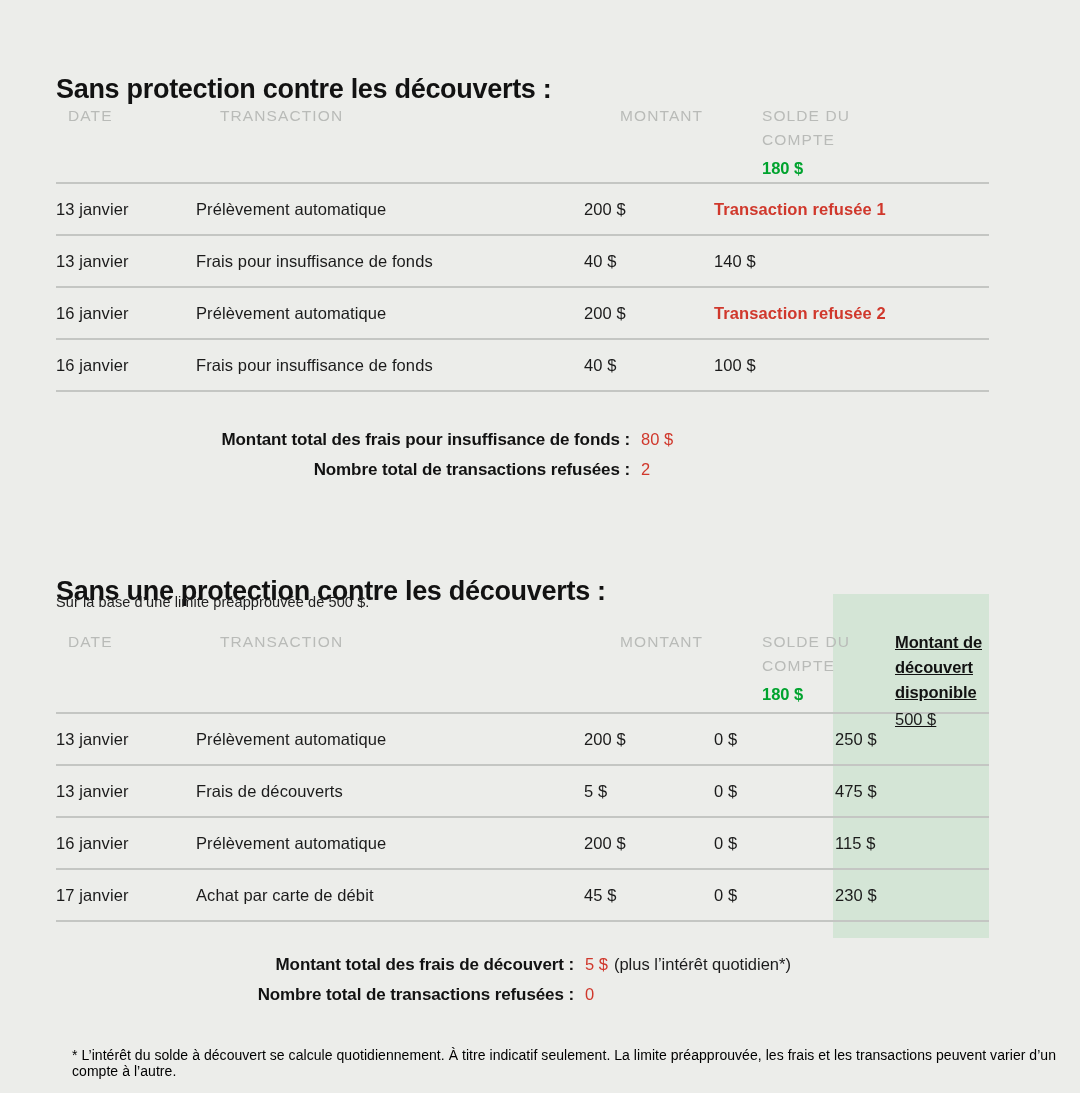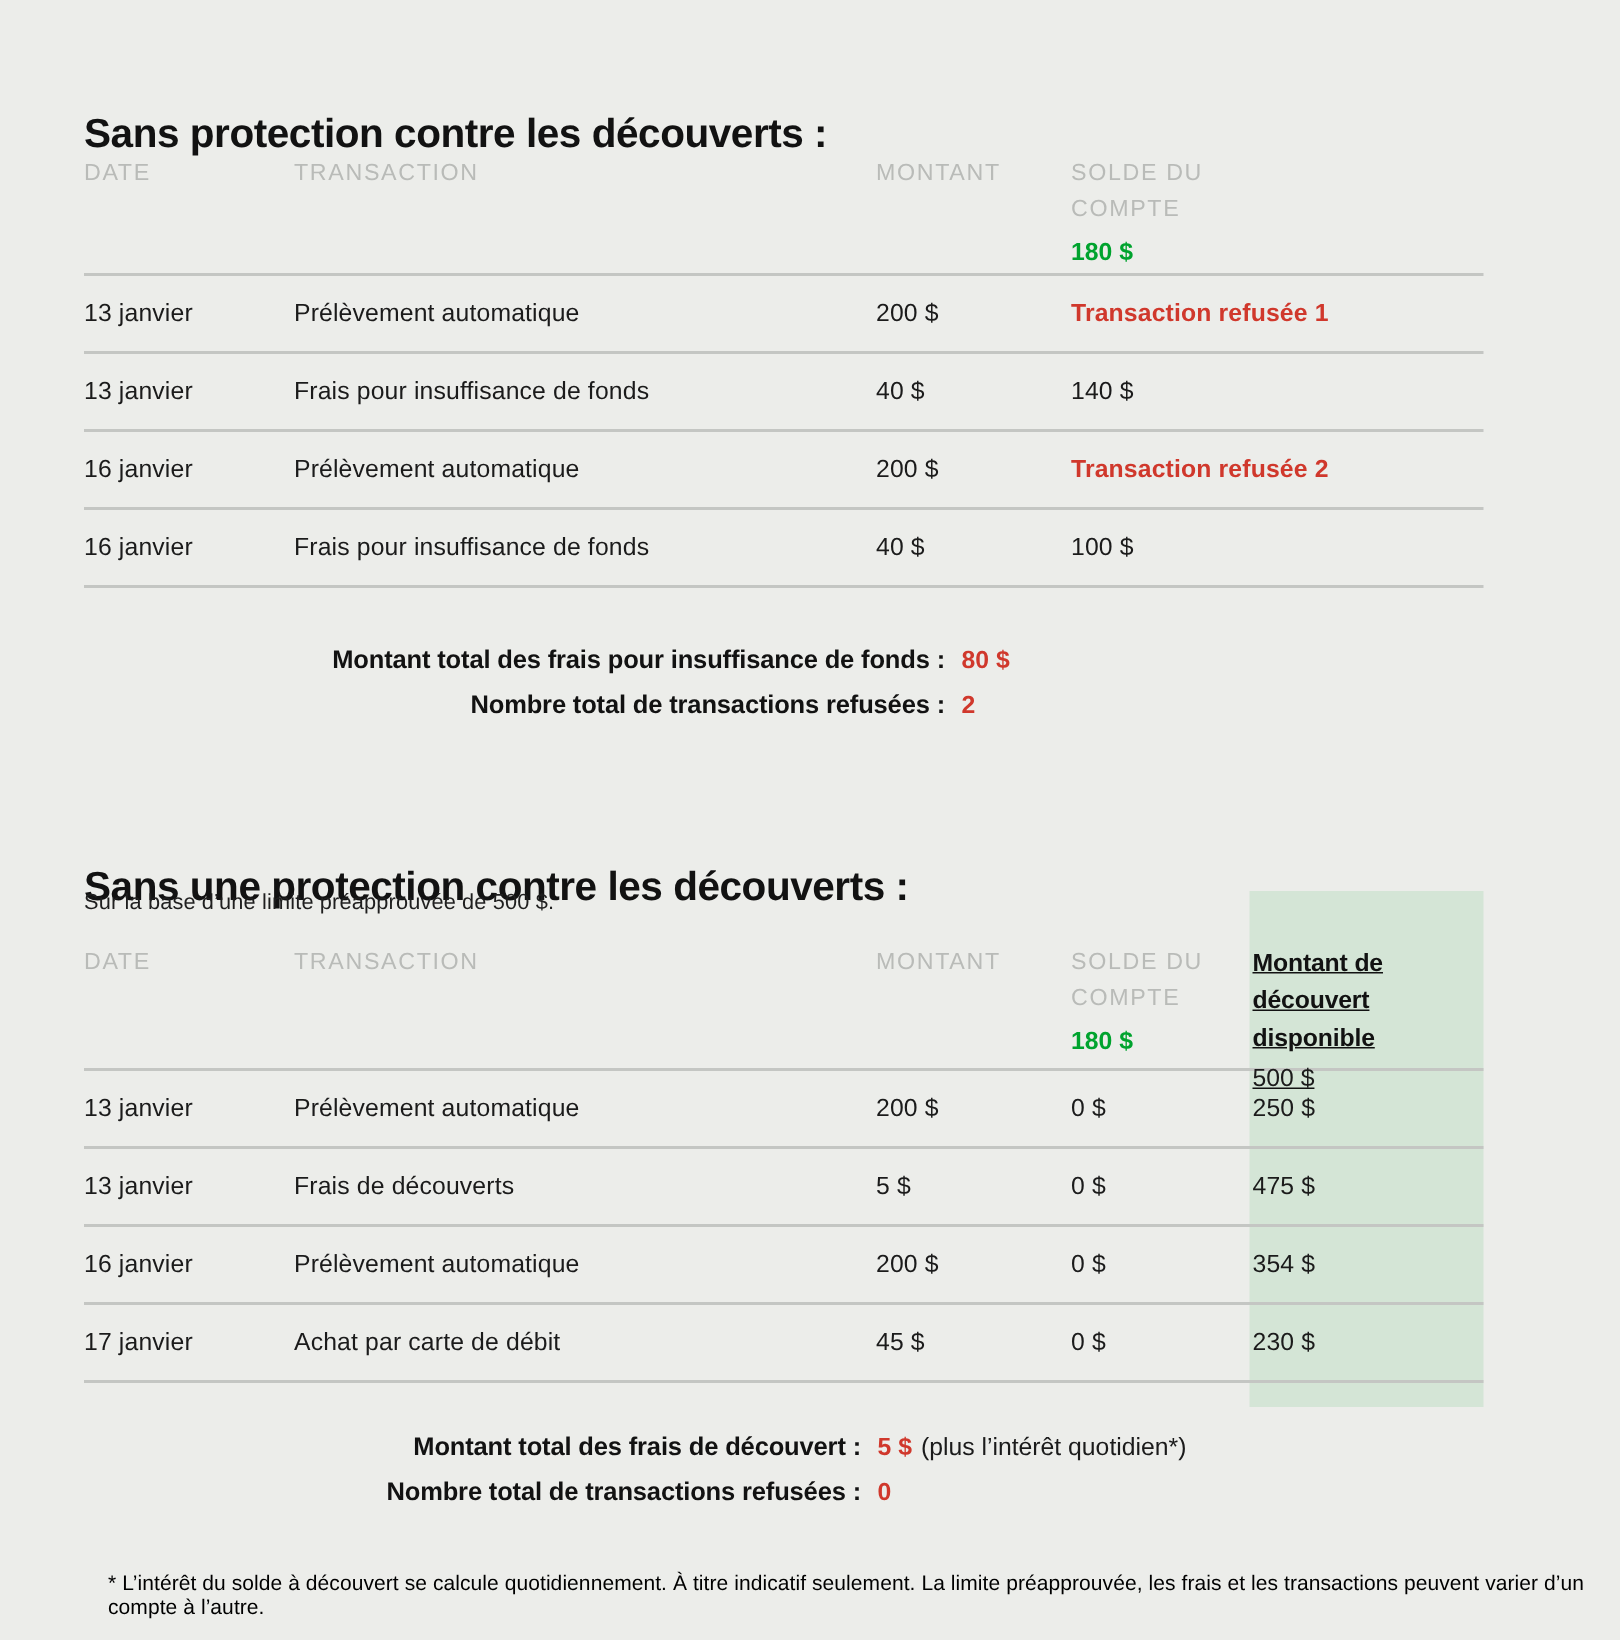--- a/index.html
+++ b/index.html
@@ -72,20 +72,21 @@
   .c-overdraft   { width: 154px; flex: 0 0 154px; }
 
   
   .hrow { padding-bottom: 10px; }
   .hrow .cell {
     font-size: 15.5px;
     letter-spacing: 1.1px;
     color: #b9bbb8;
     font-weight: 500;
     line-height: 24px;
+    margin-left: 12px;
   }
   .hrow.h1 { height: 80px; }
   .hrow.h2 { height: 84px; }
 
   .hrow .c-overdraft.hi {
     color: #121212;
     font-weight: bold;
     letter-spacing: -0.1px;
     font-size: 16.5px;
     line-height: 25px;
@@ -148,21 +149,21 @@
     font-weight: bold;
     font-size: 17px;
     color: #121212;
     text-align: right;
     letter-spacing: -0.1px;
   }
   #totals-1 .total-label { width: 574px; }
   #totals-2 .total-label { width: 518px; }
   .total-value {
     color: #d0382c;
-    font-weight: bold;
+    font-weight: normal;
     font-size: 16.5px;
     padding-left: 11px;
     white-space: nowrap;
     text-align: right;
   }
   .total-note {
     color: #1b1b1b;
     font-weight: normal;
     font-size: 16.5px;
     padding-left: 6px;
@@ -277,21 +278,21 @@
       <div class="cell c-amount">5 $</div>
       <div class="cell c-balance">0 $</div>
       <div class="cell c-overdraft">475 $</div>
     </div>
 
     <div class="trow drow divider">
       <div class="cell c-date">16 janvier</div>
       <div class="cell c-transaction">Prélèvement automatique</div>
       <div class="cell c-amount">200 $</div>
       <div class="cell c-balance">0 $</div>
-      <div class="cell c-overdraft">354 $</div>
+      <div class="cell c-overdraft">115 $</div>
     </div>
 
     <div class="trow drow divider">
       <div class="cell c-date">17 janvier</div>
       <div class="cell c-transaction">Achat par carte de débit</div>
       <div class="cell c-amount">45 $</div>
       <div class="cell c-balance">0 $</div>
       <div class="cell c-overdraft">230 $</div>
     </div>
 

